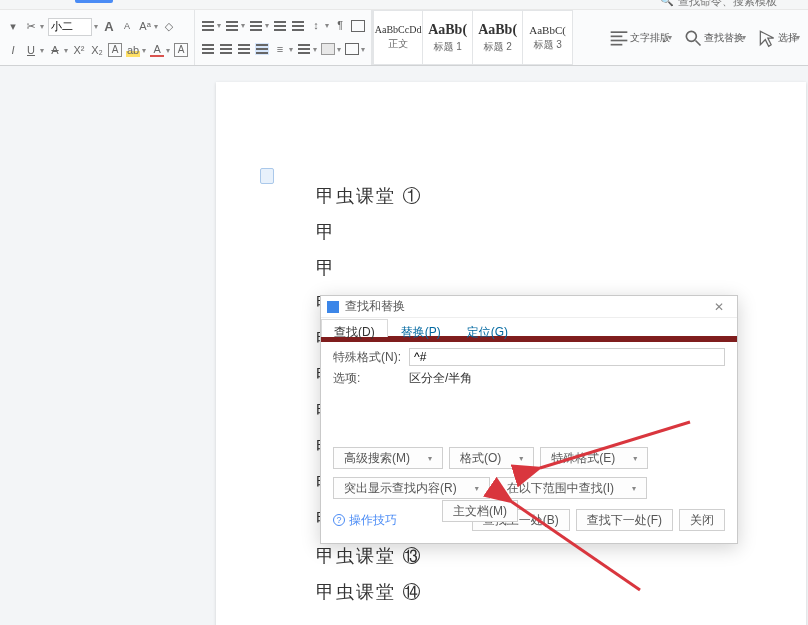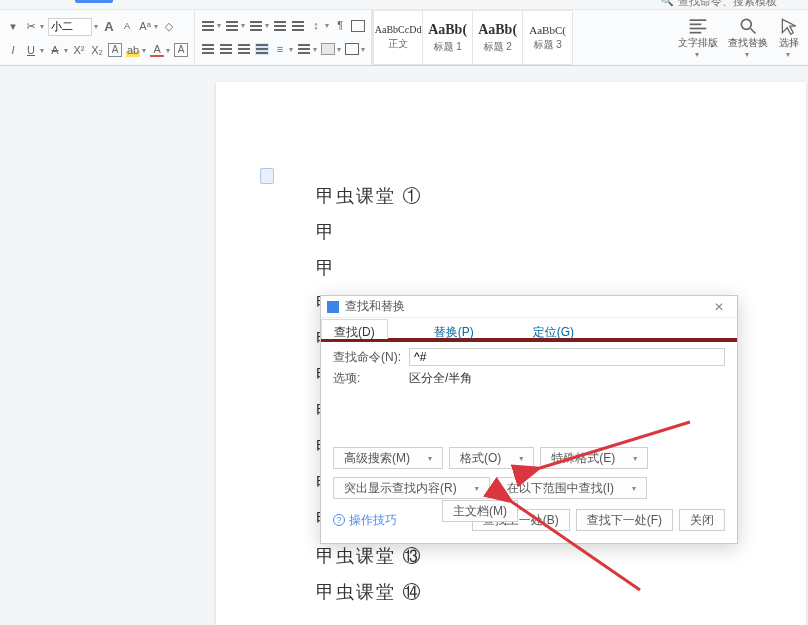--- a/index.html
+++ b/index.html
@@ -155,21 +155,21 @@
 
     .right-tools {
       margin-left: auto;
       display: flex;
       align-items: center;
       gap: 10px;
       padding: 0 8px;
     }
     .big-tool {
       display: flex;
-      flex-direction: column;
+      flex-direction: row;
       align-items: center;
       gap: 0;
       color: #555;
       font-size: 10px;
     }
     .big-tool svg { width: 22px; height: 20px; }
 
     
     .doc-area {
       position: relative;
@@ -237,23 +237,22 @@
       width: 28px;
       height: 22px;
       display: flex;
       align-items: center;
       justify-content: center;
       color: #888;
       font-size: 12px;
     }
     .dialog-tabs {
       display: flex;
-      border-bottom: 4px solid #7f1d1d;
+      border-bottom: 6px solid #7f1d1d;
       height: 24px;
-      gap: 33px;
     }
     .dialog-tab {
       padding: 0 12px;
       line-height: 24px;
       color: #0369a1;
       border: 1px solid transparent;
       border-bottom: none;
       position: relative;
       top: 1px;
     }
@@ -502,21 +501,21 @@
       <span>查找和替换</span>
       <span class="dialog-close">✕</span>
     </div>
     <div class="dialog-tabs">
       <span class="dialog-tab active">查找(D)</span>
       <span class="dialog-tab">替换(P)</span>
       <span class="dialog-tab">定位(G)</span>
     </div>
     <div class="dialog-body">
       <div class="form-row">
-        <span class="form-label">查找命令(N):</span>
+        <span class="form-label">特殊格式(N):</span>
         <input class="form-input" value="^#" style="">
       </div>
       <div class="form-row">
         <span class="form-label">选项:</span>
         <span>区分全/半角</span>
       </div>
 
       <div class="btn-row">
         <button class="dlg-btn">
           <span>高级搜索(M)</span>

